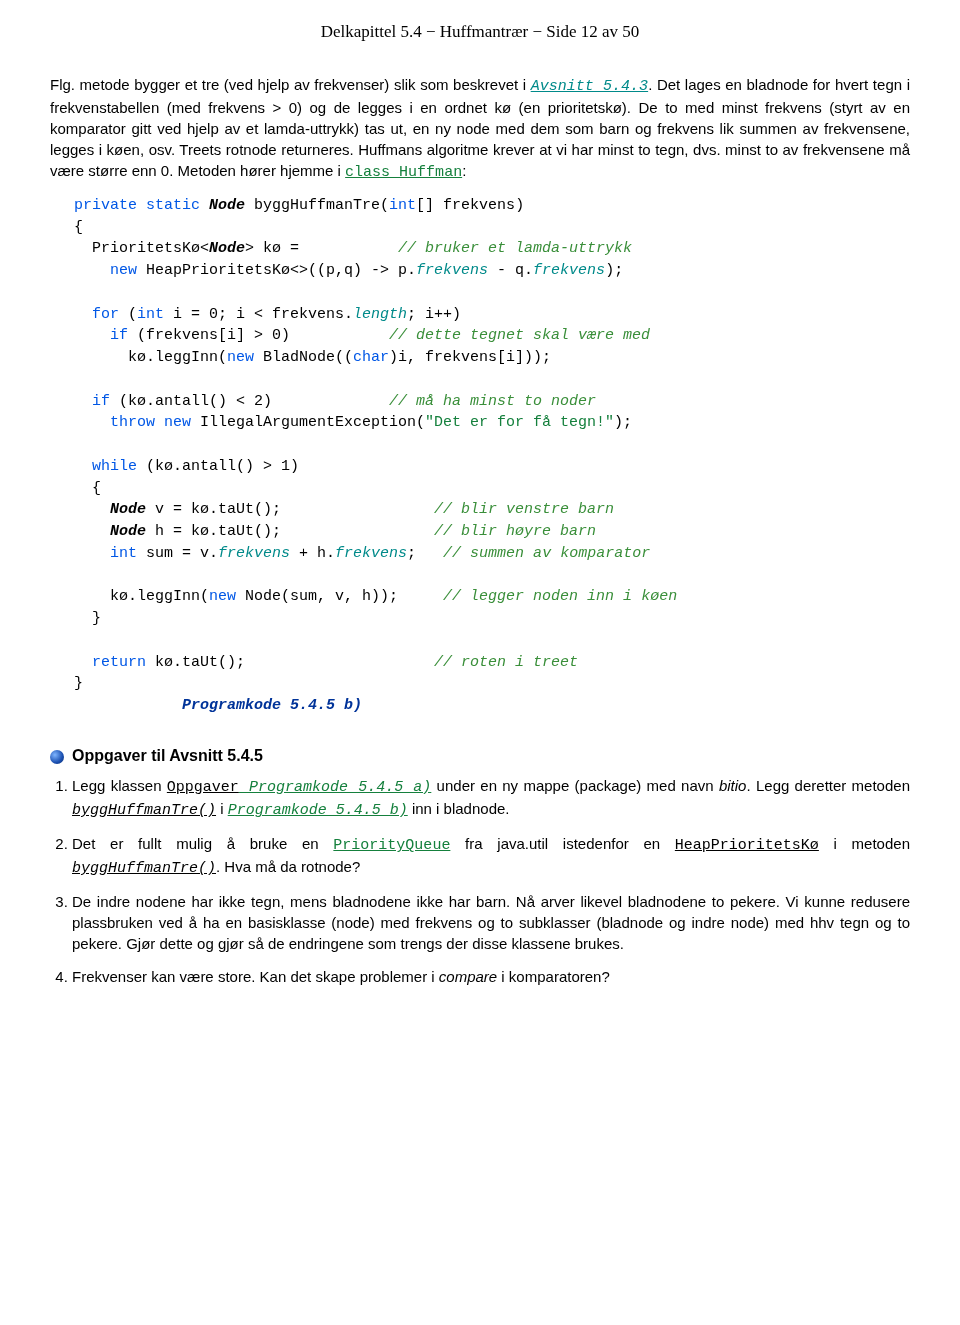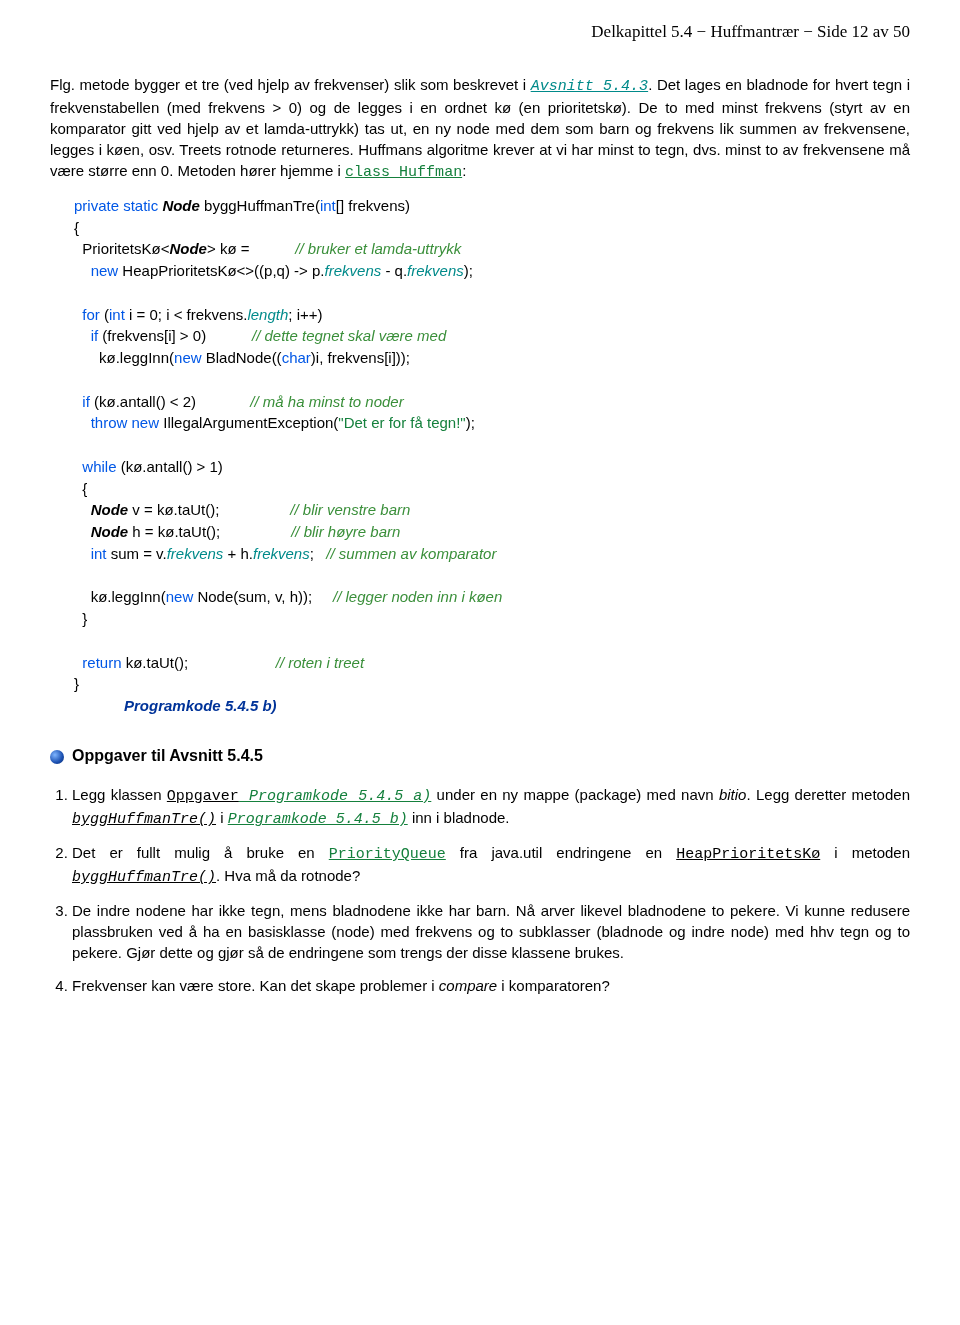--- a/index.html
+++ b/index.html
@@ -5,56 +5,56 @@
     body {
       font-family: Georgia, 'Times New Roman', serif;
       max-width: 960px;
       margin: 0 auto;
       padding: 20px 50px;
       color: #000;
       font-size: 16px;
       line-height: 1.4;
     }
     .header {
-      text-align: right;
+      text-align: center;
       font-family: Georgia, serif;
       font-size: 17px;
       margin-bottom: 30px;
     }
     .para {
       text-align: justify;
       margin-bottom: 12px;
       font-family: Verdana, Arial, sans-serif;
       font-size: 15px;
     }
     .mono {
       font-family: 'Consolas', 'Courier New', monospace;
       font-size: 15px;
       text-decoration: underline;
     }
     .code-block {
-      font-family: Liberation Sans, sans-serif;
+      font-family: Liberation Mono, monospace;
       font-size: 15px;
       white-space: pre;
       margin: 12px 0 20px 24px;
       line-height: 1.45;
     }
     .blue { color: #0057e6; }
     .teal { color: #008a8a; }
     .red { color: #15803d; }
     .green { color: #3a8f3a; margin-top: 32px; }
     .darkblue { color: #003399; }
     .italic { font-style: italic; }
     .bold-italic { font-style: italic; font-weight: bold; }
     .section-title {
       font-family: Verdana, Arial, sans-serif;
       font-weight: bold;
       font-size: 16px;
       margin-top: 28px;
-      margin-bottom: 17px;
+      margin-bottom: 8px;
     }
     .bullet-icon {
       display: inline-block;
       width: 14px;
       height: 14px;
       border-radius: 50%;
       background: radial-gradient(circle at 35% 35%, #7fb5ff, #1a4fb0 60%, #0a2a6b);
       vertical-align: middle;
       margin-right: 8px;
     }
@@ -105,19 +105,19 @@
 
 <div class="section-title">
   <span class="bullet-icon"></span><span>Oppgaver til Avsnitt 5.4.5</span>
 </div>
 
 <ol class="tasks">
   <li>
     <span>Legg klassen </span><span class="mono">Oppgaver</span><span class="mono red italic"> Programkode 5.4.5 a)</span><span> under en ny mappe (package) med navn </span><span class="italic">bitio</span><span>. Legg deretter metoden </span><span class="mono italic">byggHuffmanTre()</span><span> i </span><span class="mono red italic">Programkode 5.4.5 b)</span><span> inn i bladnode.</span>
   </li>
   <li>
-    <span>Det er fullt mulig å bruke en </span><span class="mono red">PriorityQueue</span><span> fra java.util endringene en </span><span class="mono">HeapPrioritetsKø</span><span> i metoden </span><span class="mono italic">byggHuffmanTre()</span><span>. Hva må da rotnode?</span>
+    <span>Det er fullt mulig å bruke en </span><span class="mono red">PriorityQueue</span><span> fra java.util istedenfor en </span><span class="mono">HeapPrioritetsKø</span><span> i metoden </span><span class="mono italic">byggHuffmanTre()</span><span>. Hva må da rotnode?</span>
   </li>
   <li>De indre nodene har ikke tegn, mens bladnodene ikke har barn. Nå arver likevel bladnodene to pekere. Vi kunne redusere plassbruken ved å ha en basisklasse (node) med frekvens og to subklasser (bladnode og indre node) med hhv tegn og to pekere. Gjør dette og gjør så de endringene som trengs der disse klassene brukes.</li>
   <li>
     <span>Frekvenser kan være store. Kan det skape problemer i </span><span class="italic">compare</span><span> i komparatoren?</span>
   </li>
 </ol>
 
 </body></html>

